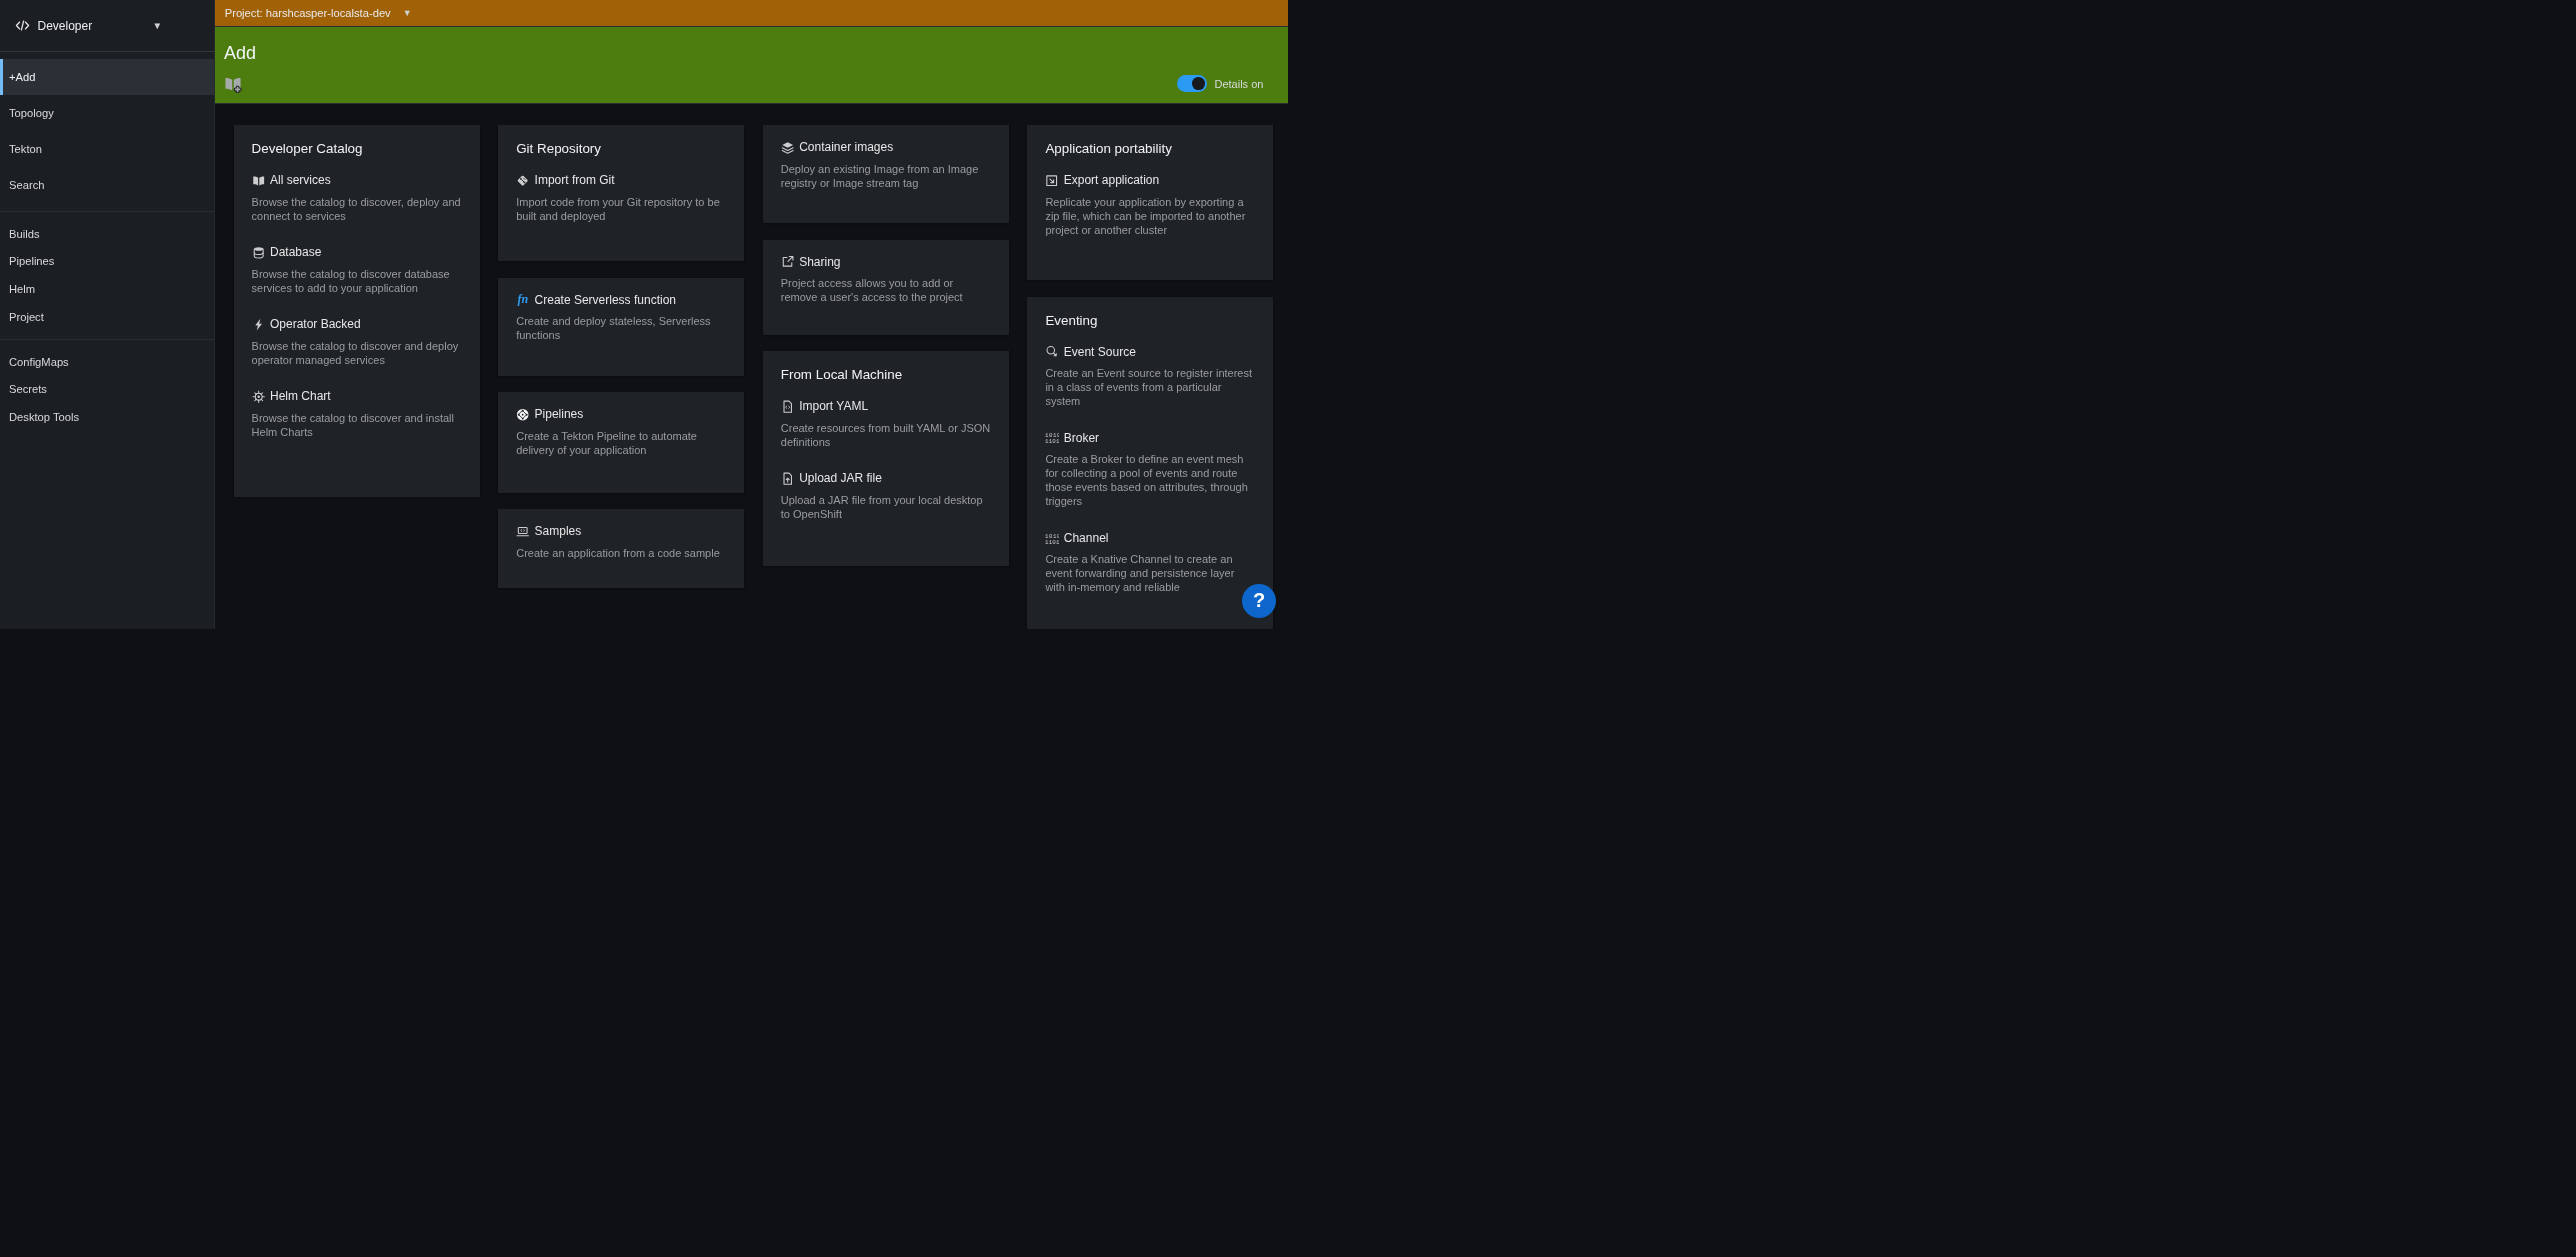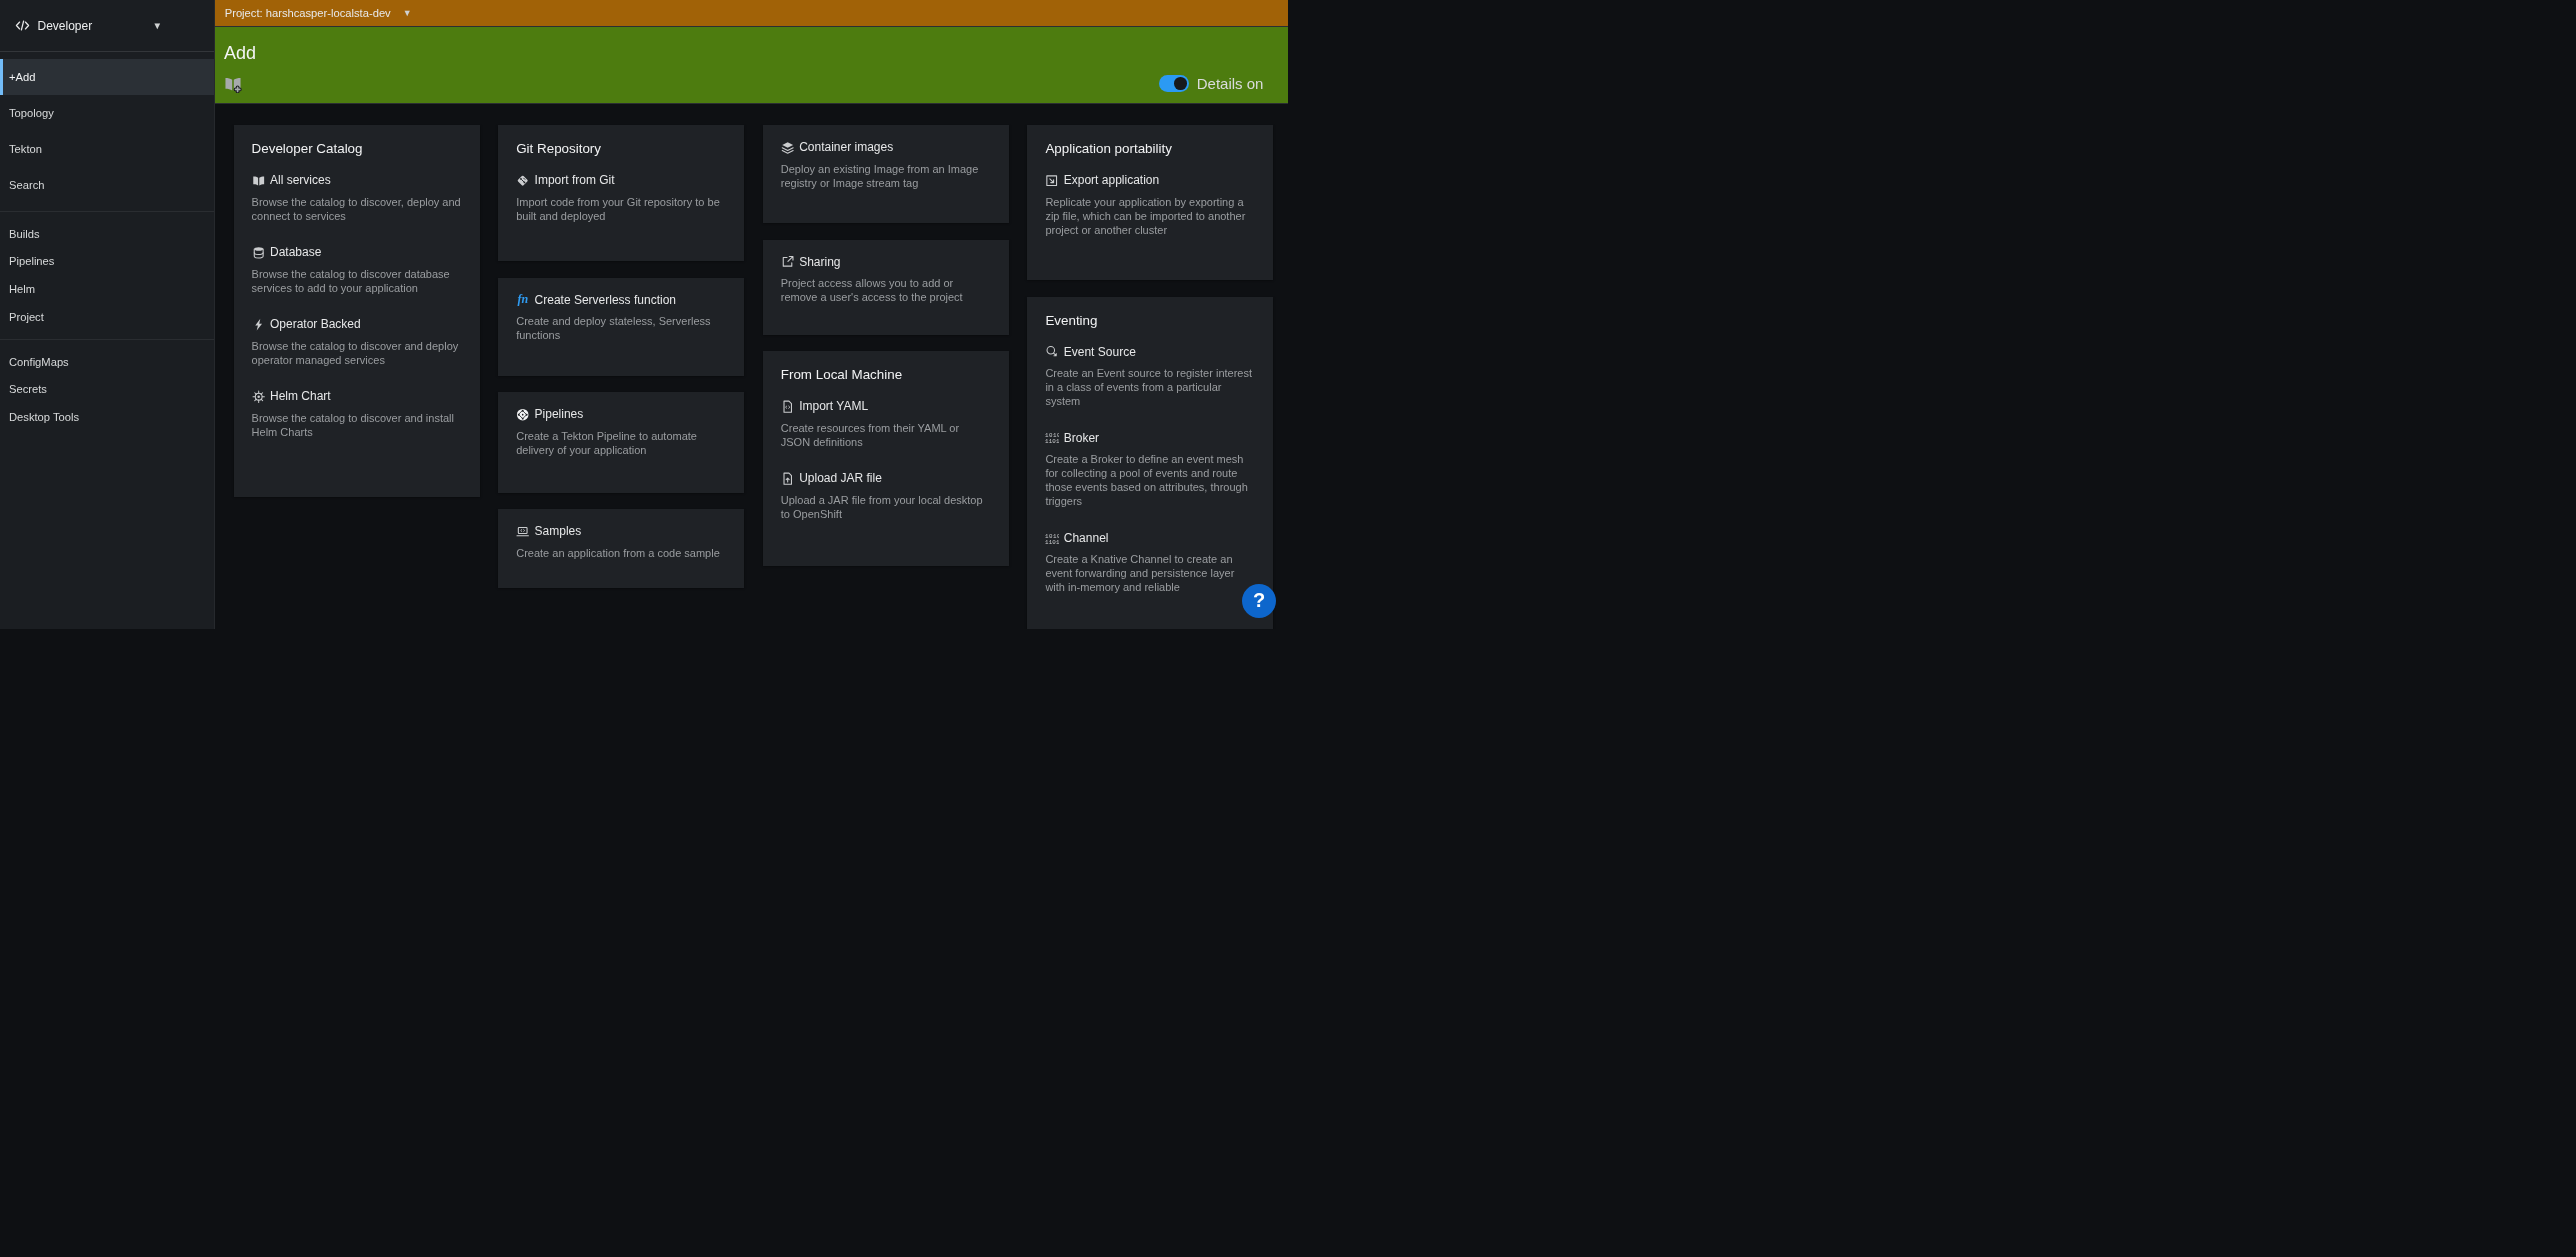--- a/index.html
+++ b/index.html
@@ -27,21 +27,21 @@
   .proj-switcher .lbl { color:#e8e9ea; font-size:11.2px; }
   .proj-switcher .caret { color:#cfd1d2; font-size:9px; margin-left:12px; }
 
   .band { background:#4d7c0f; border-bottom:0.7px solid #2b2e32; padding:15px 24.6px 10.4px 9px; }
   .band h1 { color:#f4f5f6; font-size:18px; font-weight:400; line-height:22.4px; }
   .band-row { display:flex; align-items:center; justify-content:space-between; margin-top:10.4px; }
   .book-btn { display:inline-flex; width:18px; height:18px; color:#a7aaad; cursor:pointer; }
   .details { display:flex; align-items:center; gap:7.5px; }
   .toggle { width:30px; height:17px; border-radius:9px; background:var(--accent,#2b9af3); position:relative; cursor:pointer; }
   .toggle::after { content:""; position:absolute; top:2.2px; right:2.2px; width:12.7px; height:12.7px; border-radius:50%; background:#17191c; }
-  .details .lbl { color:#d9dbdc; font-size:15px;text-align:right; }
+  .details .lbl { color:#d9dbdc; font-size:11px;text-align:right; }
 
   .main { flex:1; overflow:hidden; padding:21px 14px 0 18.6px; background:#0e1013; }
   .grid { display:flex; gap:18.6px; align-items:flex-start; }
   .col { display:flex; flex-direction:column; gap:16.4px; width:246px; min-width:246px; }
 
   .card { background:#1f2226; box-shadow:0 0.7px 2.2px rgba(0,0,0,.5); padding:15px 18px; }
   .card-title { color:#f2f3f4; font-size:13.4px; font-weight:500; line-height:18px; margin-bottom:15px; }
   .item { cursor:pointer; }
   .item + .item { margin-top:22.4px; }
   .item-row { display:flex; align-items:center; gap:5px; }
@@ -284,21 +284,21 @@
               <div class="item">
                 <div class="item-row">
                   <span class="ic">
                     <svg viewBox="0 0 16 16" width="13.4" height="13.4" fill="none" stroke="currentColor" stroke-width="1.3" stroke-linecap="round" stroke-linejoin="round">
                       <path d="M3.6 1.3h5.9l3 3v10.4H3.6z"></path>
                       <path stroke-width="1" d="M6.8 7.3L5.4 8.6l1.4 1.3M9.2 7.3l1.4 1.3-1.4 1.3"></path>
                     </svg>
                   </span>
                   <span class="lbl">Import YAML</span>
                 </div>
-                <div class="item-desc">Create resources from their YAML or JSON definitions</div>
+                <div class="item-desc">Create resources from built YAML or JSON definitions</div>
               </div>
               <div class="item">
                 <div class="item-row">
                   <span class="ic">
                     <svg viewBox="0 0 16 16" width="13.4" height="13.4" fill="none" stroke="currentColor" stroke-width="1.3" stroke-linecap="round" stroke-linejoin="round">
                       <path d="M3.6 1.3h5.9l3 3v10.4H3.6z"></path>
                       <path d="M8 12V7.6M6.2 9.2L8 7.4l1.8 1.8"></path>
                     </svg>
                   </span>
                   <span class="lbl">Upload JAR file</span>

